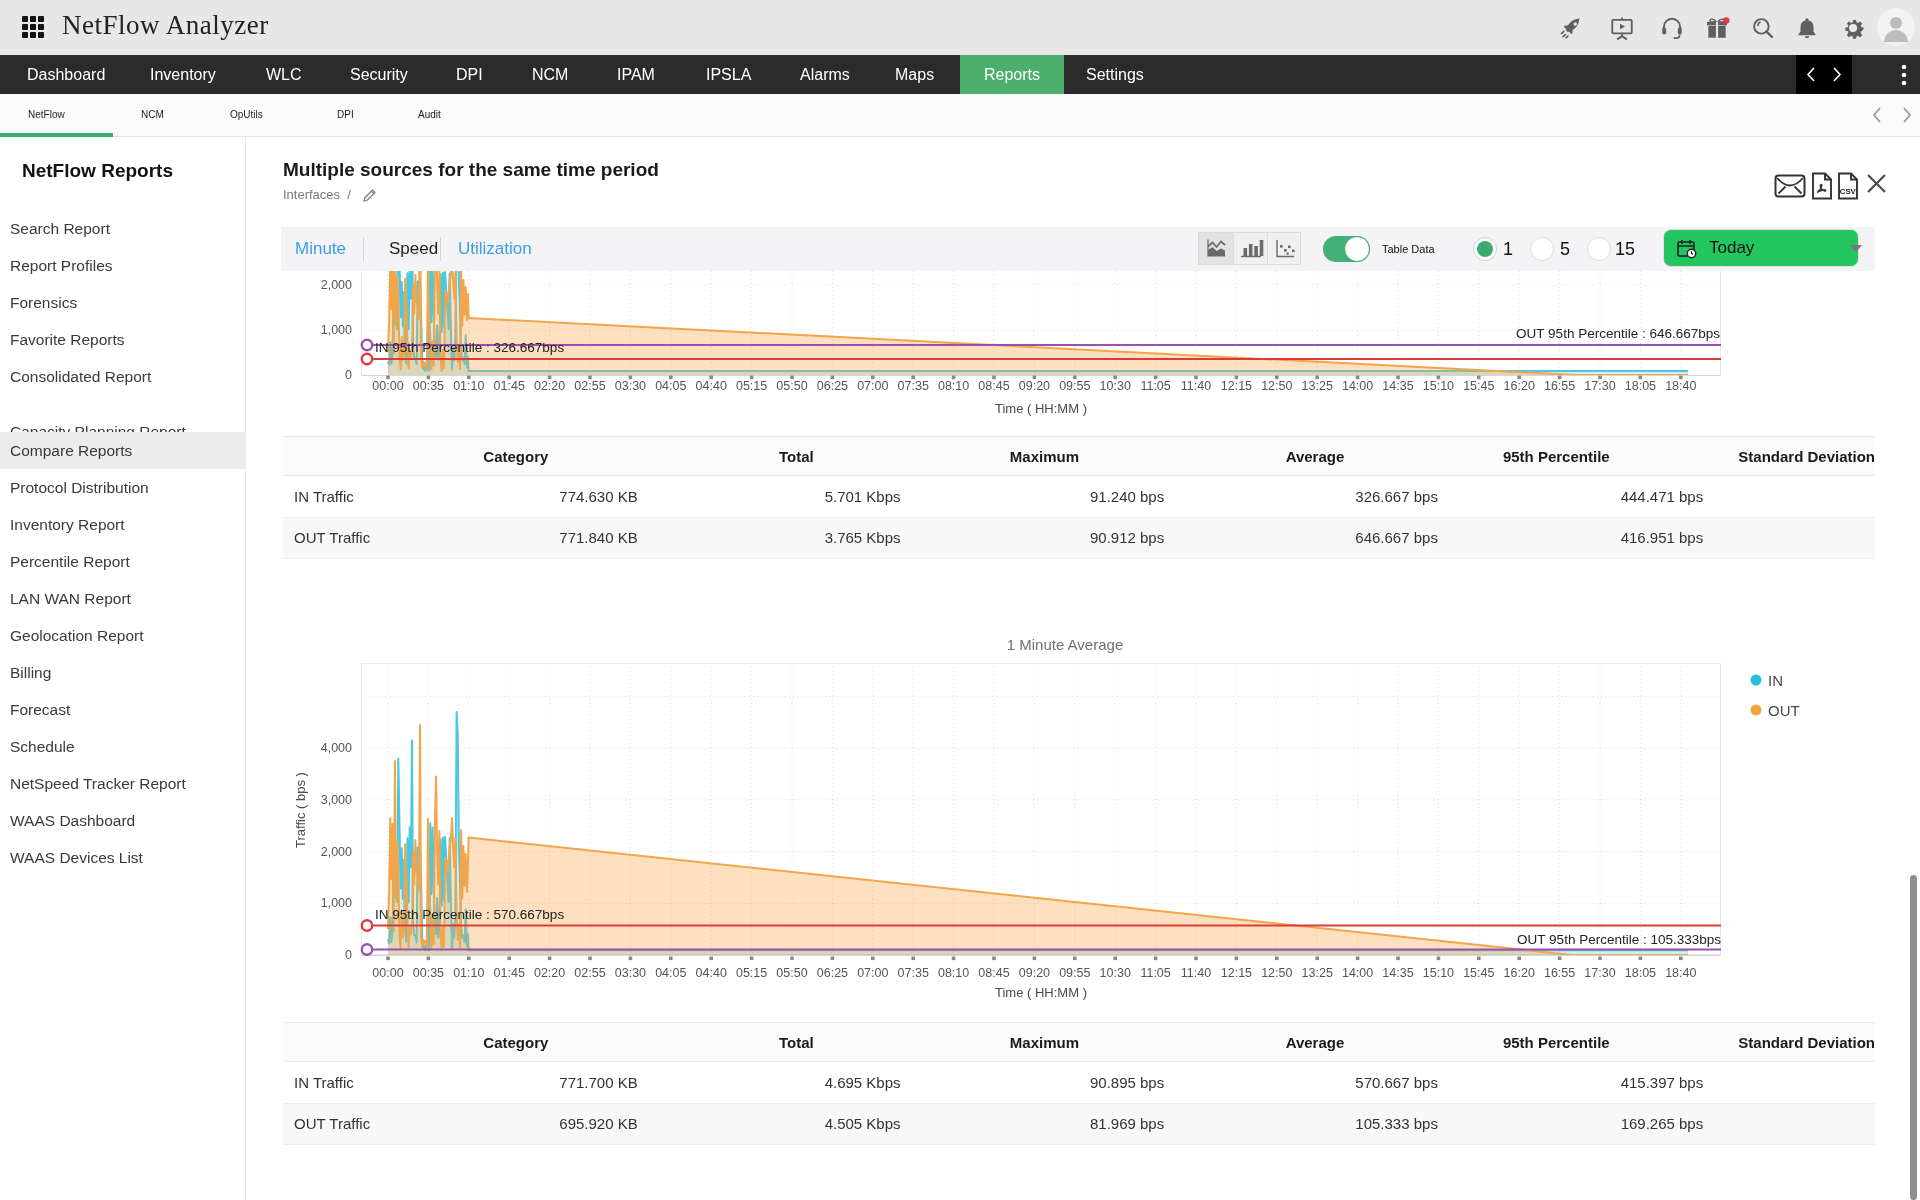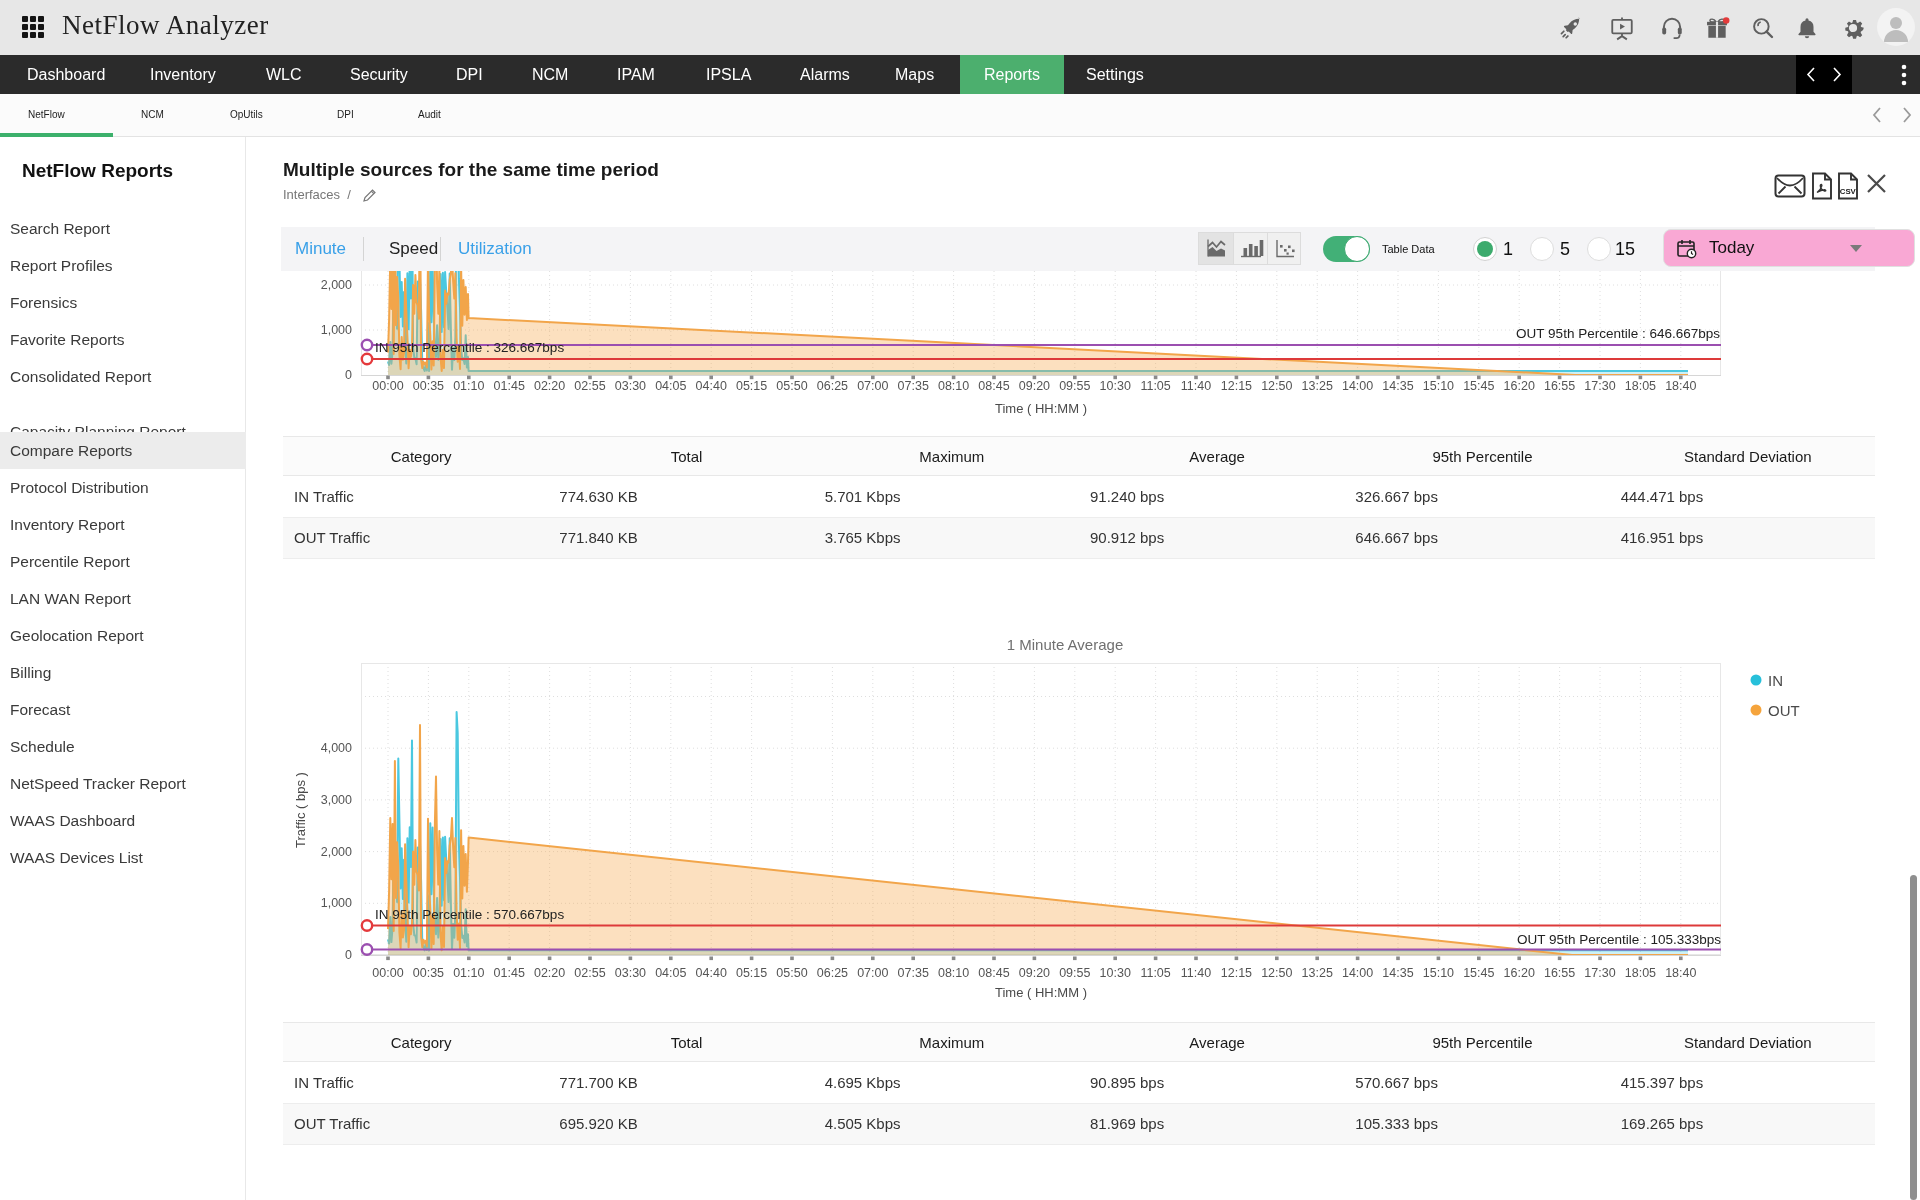--- a/index.html
+++ b/index.html
@@ -34,32 +34,32 @@
 .cbtn{width:34px;height:31px;position:relative}
 .cbtn.a{background:#e3e3e3}
 .cbtn+.cbtn{border-left:1px solid #dcdcdc}
 .toggle{position:absolute;left:1042px;top:9px;width:47px;height:26px;border-radius:13px;background:#42b077}
 .knob{position:absolute;right:0px;top:0px;width:26px;height:26px;border-radius:50%;background:#fff;border:1px solid #3aa76e}
 .tdlab{position:absolute;left:1101px;top:0;height:44px;line-height:44px;font-size:11px;color:#111}
 .radio{position:absolute;top:10px;width:24px;height:24px;border-radius:50%;background:#fff;border:1px solid #ddd}
 .radio.g{border-color:#d2d2d2}
 .radio.g::after{content:"";position:absolute;left:3px;top:3px;width:16px;height:16px;border-radius:50%;background:#3cab6d}
 .rlab{position:absolute;top:0;height:44px;line-height:44px;font-size:18px;color:#111}
-.daybox{position:absolute;left:1382px;top:2px;width:252px;height:38px;background:#f9a8d4;border:1px solid #e0e0e0;border-radius:8px}
+.daybox{position:absolute;left:1382px;top:2px;width:196px;height:38px;background:#22c55e;border:1px solid #e0e0e0;border-radius:8px}
 .daybox .txt{position:absolute;left:45px;top:0;height:36px;line-height:36px;font-size:17px;color:#111}
 .caret{position:absolute;left:186px;top:15px;width:0;height:0;border-left:6px solid transparent;border-right:6px solid transparent;border-top:7px solid #7a7a7a}
 .chart1{position:absolute;left:3px;top:134px}
 .chart2{position:absolute;left:3px;top:483px}
 .ann{font-size:13.5px;fill:#222}
 .xlab{font-size:12.5px;fill:#555}
 .tlab{font-size:13px;fill:#4a4a4a}
 .leg{font-size:15px;fill:#4a4a4a}
 .ttl{font-size:15px;fill:#707070}
 .rtable{position:absolute;left:36px;width:1592px;border-collapse:collapse;table-layout:fixed;font-size:15px}
-.rtable th{font-weight:normal;color:#1a1a1a;text-align:center;padding:0 0 0 11px;height:39px;background:#fbfbfb;border-top:1px solid #e8e8e8;border-bottom:1px solid #e8e8e8}
+.rtable th{font-weight:bold;color:#1a1a1a;text-align:right;padding:0 0 0 11px;height:39px;background:#fbfbfb;border-top:1px solid #e8e8e8;border-bottom:1px solid #e8e8e8}
 .rtable td{color:#333;padding:0 0 0 11px;height:41.5px;border-bottom:1px solid #ededed}
 .rtable tr.alt td{background:#f8f8f8}
 .t1{top:299px}
 .t2{top:885px}
 .secbar{position:absolute;left:36px;top:450px;width:1592px;height:33px;background:#f5f5f5;border:1px solid #e4e4e4;line-height:31px;padding-left:10px;font-size:15px;font-weight:bold;color:#222}
 .scroll{position:absolute;left:1910px;top:875px;width:7px;height:325px;border-radius:4px;background:#8f8f8f}
 </style></head>
 <body>
 <div class="topbar">
     <div class="gridicon"><svg width="23" height="23" viewBox="0 0 23 23">

